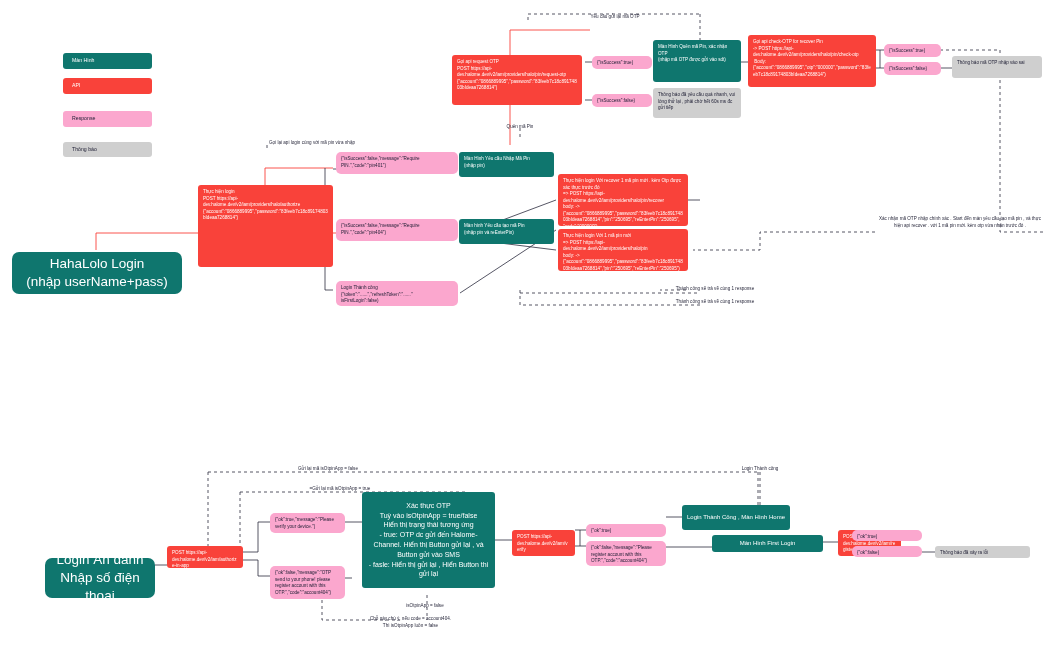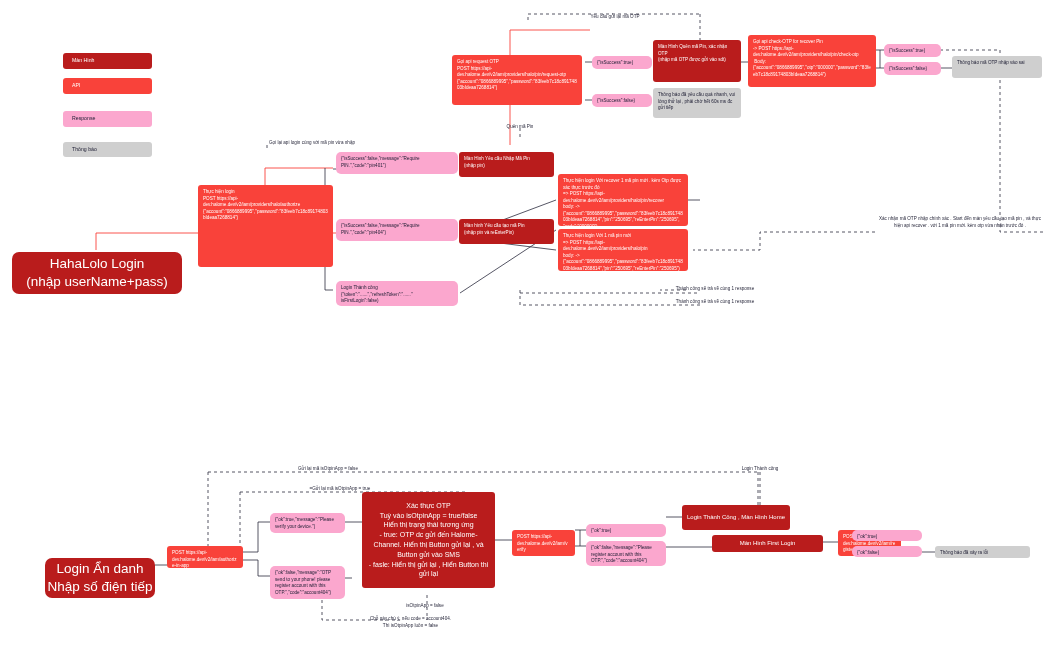--- a/index.html
+++ b/index.html
@@ -7,21 +7,21 @@
     width:1051px;height:650px;position:relative;overflow:hidden;
     font-family:"Liberation Sans","DejaVu Sans",sans-serif;
     color:#11142b;
   }
   #canvas{position:absolute;left:0;top:0;width:1051px;height:650px;}
   svg.wires{position:absolute;left:0;top:0;width:1051px;height:650px;pointer-events:none;}
   .node{position:absolute;box-sizing:border-box;}
 
   
   .screen{          
-    background:#b91c1c;color:#ffffff;border-radius:3px;
+    background:#0f766e;color:#ffffff;border-radius:3px;
   }
   .api{             
     background:#f9423a;color:#ffffff;border-radius:3px;
   }
   .response{        
     background:#fba7ce;color:#1d1d33;border-radius:5px;
   }
   .notice{          
     background:#cfcfcf;color:#1d1d33;border-radius:3px;
   }
@@ -179,21 +179,21 @@
   <div class="node notice t6 pad wrap" style="left:952px;top:56px;width:90px;height:22px;">Thông báo mã OTP nhập vào sai</div>
 
   <div class="node note t6" style="left:560px;top:14px;width:110px;">Yêu cầu gửi lại mã OTP</div>
   <div class="node note t6" style="left:480px;top:124px;width:80px;">Quên mã Pin</div>
   <div class="node note t6" style="left:232px;top:140px;width:160px;">Gọi lại api login cùng với mã pin vừa nhập</div>
   <div class="node note t6" style="left:635px;top:286px;width:160px;">Thành công sẽ trả về cùng 1 response</div>
   <div class="node note t6" style="left:635px;top:299px;width:160px;">Thành công sẽ trả về cùng 1 response</div>
   <div class="node note t6 wrap" style="left:875px;top:216px;width:170px;">Xác nhận mã OTP nhập chính xác . Start đến màn yêu cầu tạo mã pin , và thực hiện api recover . với 1 mã pin mới. kèm otp vừa nhận trước đó .</div>
 
   <div class="node screen tbig ctr wrap" style="left:45px;top:558px;width:110px;height:40px;border-radius:7px;">Login Ẩn danh
-Nhập số điện tiếp</div>
+Nhập số điện thoại</div>
 
   <div class="node api t6 pad wrap" style="left:167px;top:546px;width:76px;height:22px;">POST https://api-dev.halome.dev/v2/iam/authorize-in-app</div>
 
   <div class="node response t6 pad wrap" style="left:270px;top:513px;width:75px;height:20px;">{"ok":true,"message":"Please verify your device.")</div>
 
   <div class="node response t6 pad wrap" style="left:270px;top:566px;width:75px;height:33px;">{"ok":false,"message":"OTP send to your phone! please register account with this OTP.","code":"account404")</div>
 
   <div class="node screen tsm ctr wrap" style="left:362px;top:492px;width:133px;height:96px;padding:3px 5px;">Xác thực OTP
 Tuỳ vào isOtpinApp = true/false
 Hiển thị trạng thái tương ứng

